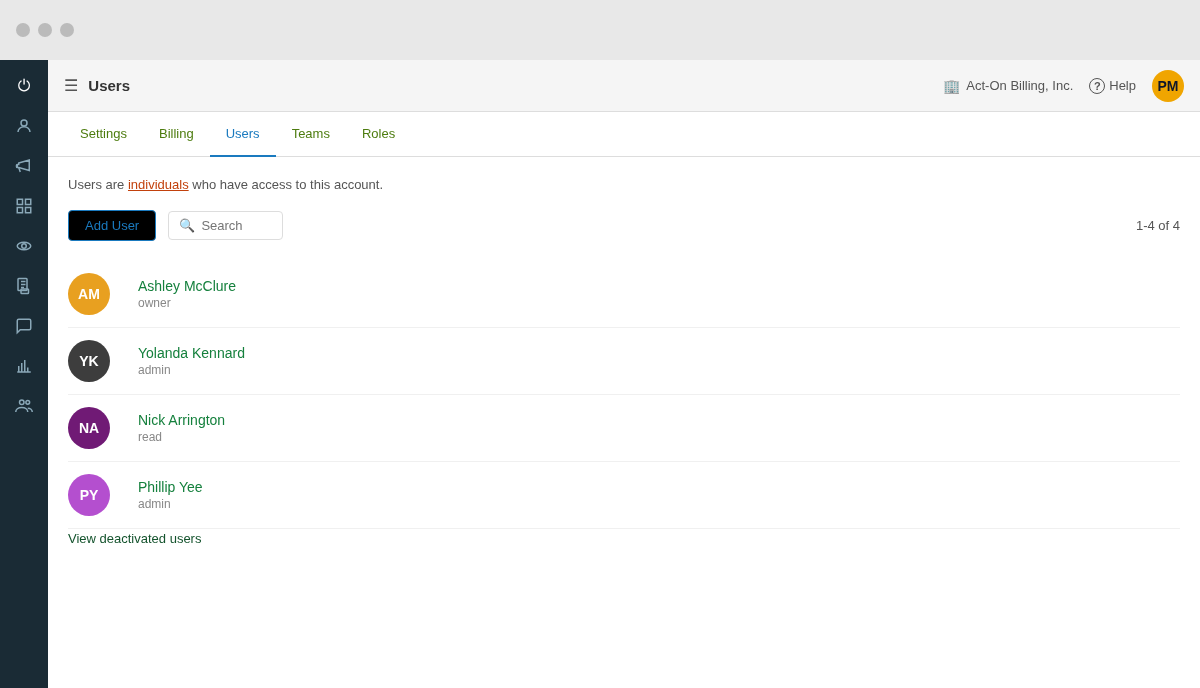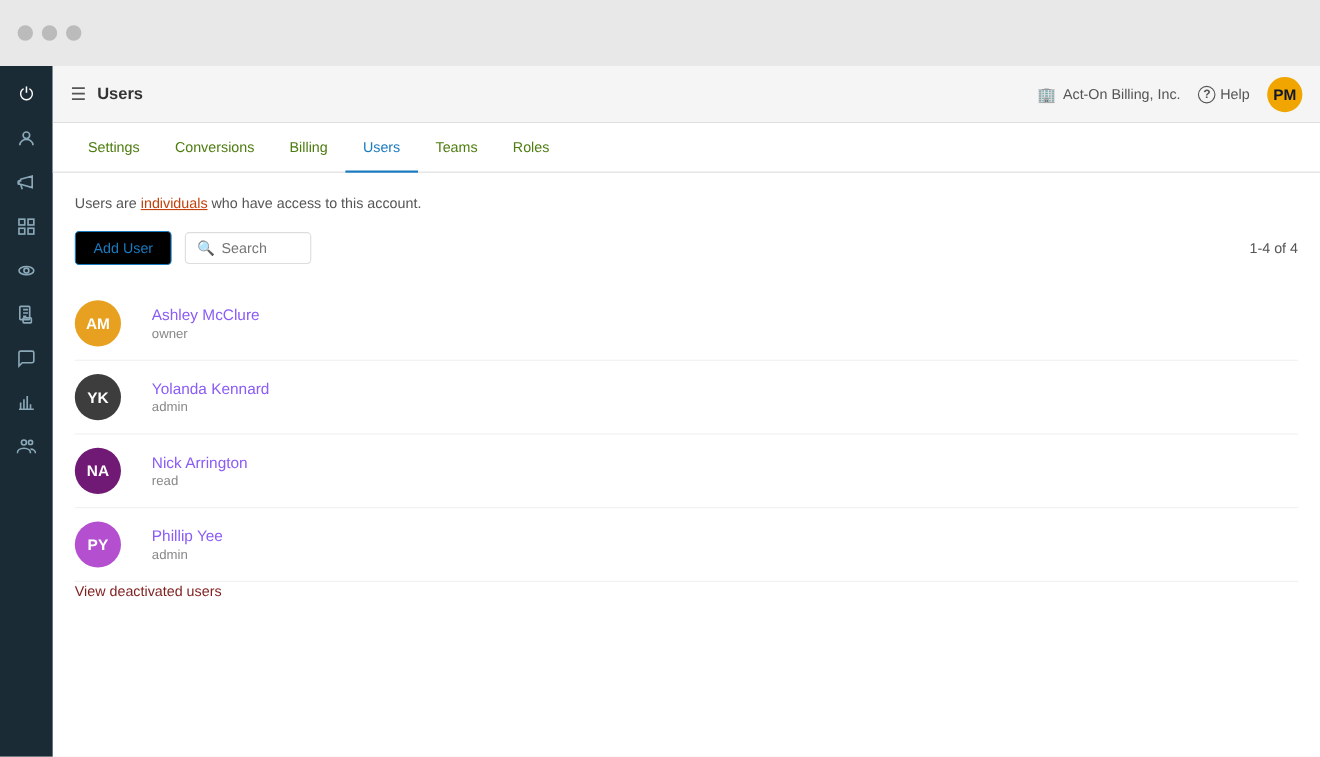--- a/index.html
+++ b/index.html
@@ -152,28 +152,28 @@
       padding: 12px 0;
       border-bottom: 1px solid #f0f0f0;
     }
     .user-avatar {
       width: 42px; height: 42px; border-radius: 50%;
       display: flex; align-items: center; justify-content: center;
       font-size: 14px; font-weight: bold; color: #fff;
       flex-shrink: 0;
     }
     .user-info { display: flex; flex-direction: column; gap: 2px; }
-    .user-name { font-size: 14px; font-weight: 500; color: #8b5cf6; }
+    .user-name { font-size: 14px; font-weight: 500; color: #15803d; }
     .user-role { font-size: 12px; color: #888; }
 
     
     .view-deactivated {
       margin-top: 20px;
       font-size: 13px;
-      color: #7f1d1d;
+      color: #14532d;
       cursor: pointer;
       text-decoration: none;
     }
 
     
     .building-icon { font-size: 14px; }
   </style>
 </head>
 <body>
 
@@ -255,21 +255,20 @@
         <div class="topbar-help">
           <span style="width:16px;height:16px;border-radius:50%;border:1.5px solid #555;display:inline-flex;align-items:center;justify-content:center;font-size:11px;font-weight:bold;">?</span>
           <span>Help</span>
         </div>
         <div class="avatar-pm">PM</div>
       </div>
     </div>
 
     <div class="tabs-bar">
       <div class="tab">Settings</div>
-      <div class="tab">Conversions</div>
       <div class="tab">Billing</div>
       <div class="tab active">Users</div>
       <div class="tab">Teams</div>
       <div class="tab">Roles</div>
     </div>
 
     <div class="page-body">
       <p class="page-description">
         <span>Users are </span><a href="#">individuals</a><span> who have access to this account.</span>
       </p>

